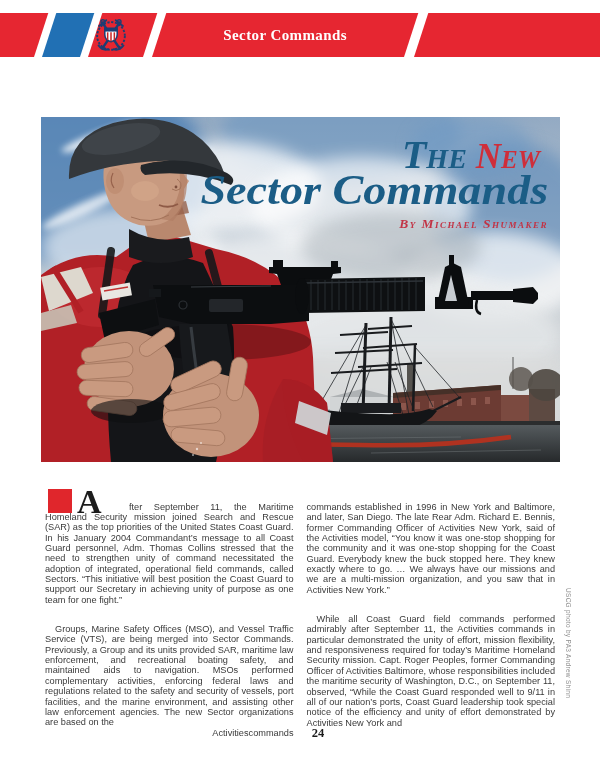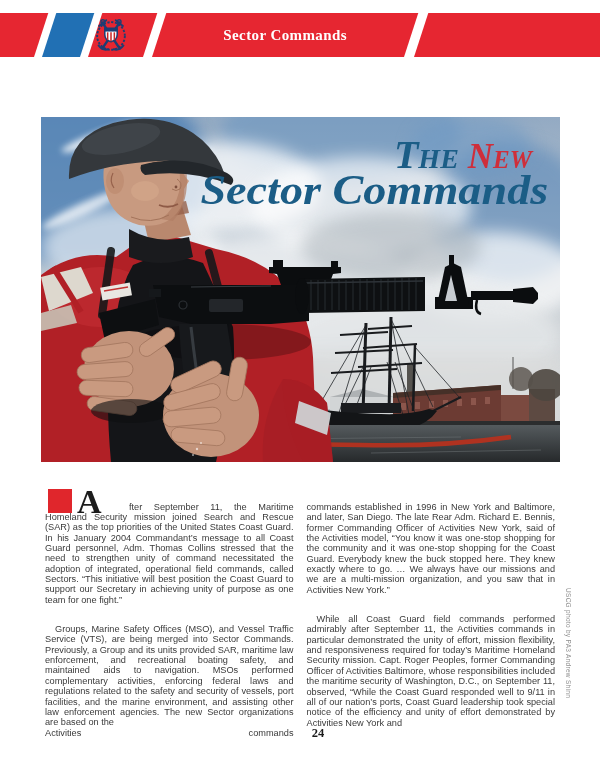--- a/index.html
+++ b/index.html
@@ -20,42 +20,42 @@
   .banner-title-wrap{position:absolute;left:0;top:0;width:100%;height:100%;
     display:flex;align-items:center;justify-content:center;transform:skewX(18deg);}
   .banner-title{color:#ffffff;font-family:"Liberation Serif",serif;font-weight:700;
     font-size:15px;letter-spacing:.4px;}
   .emblem{position:absolute;left:90px;top:1px;width:42px;height:42px;}
   
   .photo{position:absolute;left:41px;top:117px;width:519px;height:345px;overflow:hidden;background:#c3cbd2;}
   .photo svg{display:block;}
   .photo-title{position:absolute;top:18px;right:12px;text-align:right;
     font-family:"Liberation Serif",serif;font-style:italic;line-height:1;}
-  .pt-line1{font-variant:small-caps;white-space:nowrap;margin-right:16px;}
+  .pt-line1{font-variant:small-caps;white-space:nowrap;margin-right:8px;}
   .pt-the{color:#1b5d86;font-size:40px;font-weight:700;}
   .pt-new{color:#cf2e3a;font-size:35px;font-weight:700;margin-left:9px;}
   .pt-main{color:#1b5d86;font-size:42px;font-weight:700;margin-top:-6px;
     transform:scaleX(1.1);transform-origin:100% 50%;white-space:nowrap;}
   .pt-byline{color:#c23345;font-size:13.5px;font-weight:700;font-variant:small-caps;
     letter-spacing:1.5px;margin-top:6px;font-style:italic;}
   
   .credit{position:absolute;left:565px;top:588px;height:145px;writing-mode:vertical-rl;
     font-size:6.5px;color:#8f8f8f;letter-spacing:.3px;white-space:nowrap;}
   
   .columns{position:absolute;left:45px;top:489px;width:510px;display:flex;gap:13px;}
   .col{width:248.5px;font-size:9.2px;line-height:10.35px;color:#3a3a3a;text-align:justify;}
   .col p{margin:0;}
   .col p + p{text-indent:10px;margin-top:19px;}
   .col-right{padding-top:13px;}
   .p-first{position:relative;}
   .dc-spacer{display:inline-block;width:84px;height:23px;vertical-align:bottom;}
   .dc-square{position:absolute;left:3px;top:0;width:24px;height:24px;background:#e0262c;}
   .dc-letter{position:absolute;left:32px;top:-4px;font-family:"Liberation Serif",serif;
     font-weight:700;font-size:34px;line-height:1;color:#1c1c1c;font-style:normal;}
-  .lastline{display:flex;justify-content:space-between;}
+  .lastline{display:flex;justify-content:flex-end;}
   
   .pageno{position:absolute;left:18px;top:726px;width:600px;text-align:center;
     font-family:Liberation Serif, serif;font-weight:700;font-size:12.5px;color:#1c1c1c;}
 </style>
 </head>
 <body>
 
 <div class="banner">
   <div class="stripe red s1"></div>
   <div class="stripe blue s2"></div>
@@ -298,20 +298,21 @@
           <circle cx="152" cy="338" r="1"></circle>
         </g>
     </g>
   </svg>
 
   <div class="photo-title">
     <div class="pt-line1">
       <span class="pt-the">The</span><span class="pt-new">New</span>
     </div>
     <div class="pt-main">Sector Commands</div>
+    <div class="pt-byline">By Michael Shumaker</div>
   </div>
 </div>
 
 <div class="credit">USCG photo by PA3 Andrew Shinn</div>
 
 <div class="columns">
   <div class="col">
     <p class="p-first"><span class="dc-spacer"></span><span class="dc-square"></span><span class="dc-letter">A</span><span>fter September 11, the Maritime Homeland Security mission joined Search and Rescue (SAR) as the top priorities of the United States Coast Guard. In his January 2004 Commandant’s message to all Coast Guard personnel, Adm. Thomas Collins stressed that the need to strengthen unity of command necessitated the adoption of integrated, operational field commands, called Sectors. “This initiative will best position the Coast Guard to support our Secretary in achieving unity of purpose as one team for one fight.”</span></p>
     <p><span>Groups, Marine Safety Offices (MSO), and Vessel Traffic Service (VTS), are being merged into Sector Commands. Previously, a Group and its units provided SAR, maritime law enforcement, and recreational boating safety, and maintained aids to navigation. MSOs performed complementary activities, enforcing federal laws and regulations related to the safety and security of vessels, port facilities, and the marine environment, and assisting other law enforcement agencies. The new Sector organizations are based on the</span></p>
     <div class="lastline">

